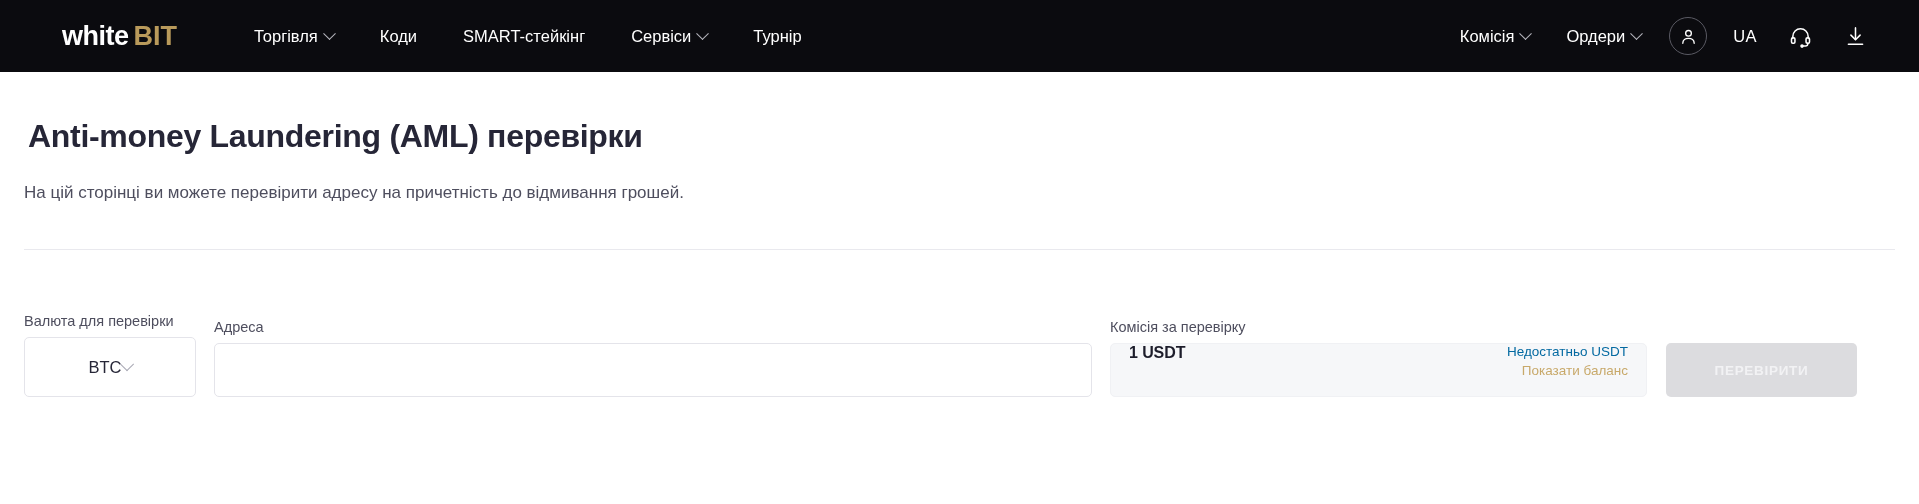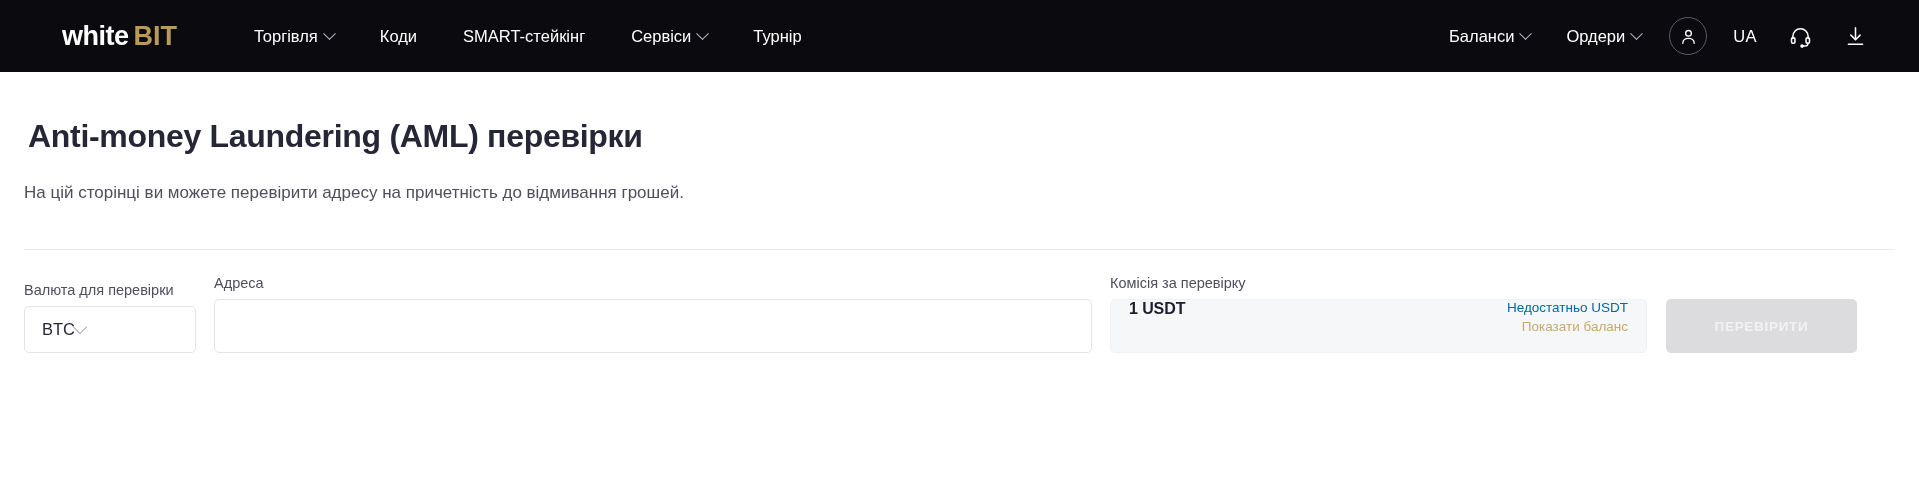--- a/index.html
+++ b/index.html
@@ -142,41 +142,41 @@
   .field-label {
     font-size: 14.5px;
     color: #4e4e5e;
     padding-bottom: 9px;
     line-height: 1;
     white-space: nowrap;
   }
 
   .select-box {
     width: 172px;
-    height: 47px;
+    height: 60px;
     border: 1px solid #e4e4ea;
     border-radius: 5px;
     background: #ffffff;
     display: flex;
     align-items: center;
-    justify-content: flex-start;
+    justify-content: center;
     padding: 0 17px;
     cursor: pointer;
     font-size: 16.5px;
     color: #262637;
   }
   .select-chev {
     width: 10px;
     height: 10px;
     border-right: 1.6px solid #a9a9b4;
     border-bottom: 1.6px solid #a9a9b4;
     transform: rotate(45deg) translate(-2px,-2px);
   }
 
-  .addr-field { margin-left: 18px; }
+  .addr-field { margin-left: 18px; margin-top: 44px; }
   .addr-input {
     width: 878px;
     height: 54px;
     border: 1px solid #e4e4ea;
     border-radius: 5px;
     background: #ffffff;
     padding: 0 18px;
     font-size: 16.5px;
     color: #262637;
     font-family: inherit;
@@ -261,21 +261,21 @@
       <span>Сервіси</span>
       <i class="chev"></i>
     </div>
     <div class="nav-item">
       <span>Турнір</span>
     </div>
   </nav>
 
   <div class="nav-right">
     <div class="nav-item">
-      <span>Баланси</span>
+      <span>Комісія</span>
       <i class="chev"></i>
     </div>
     <div class="nav-item">
       <span>Ордери</span>
       <i class="chev"></i>
     </div>
 
     <div class="avatar-circle">
       <svg width="19" height="19" viewBox="0 0 24 24" fill="none" stroke="#ffffff" stroke-width="1.7" stroke-linecap="round" stroke-linejoin="round">
         <circle cx="12" cy="8" r="3.6"></circle>

